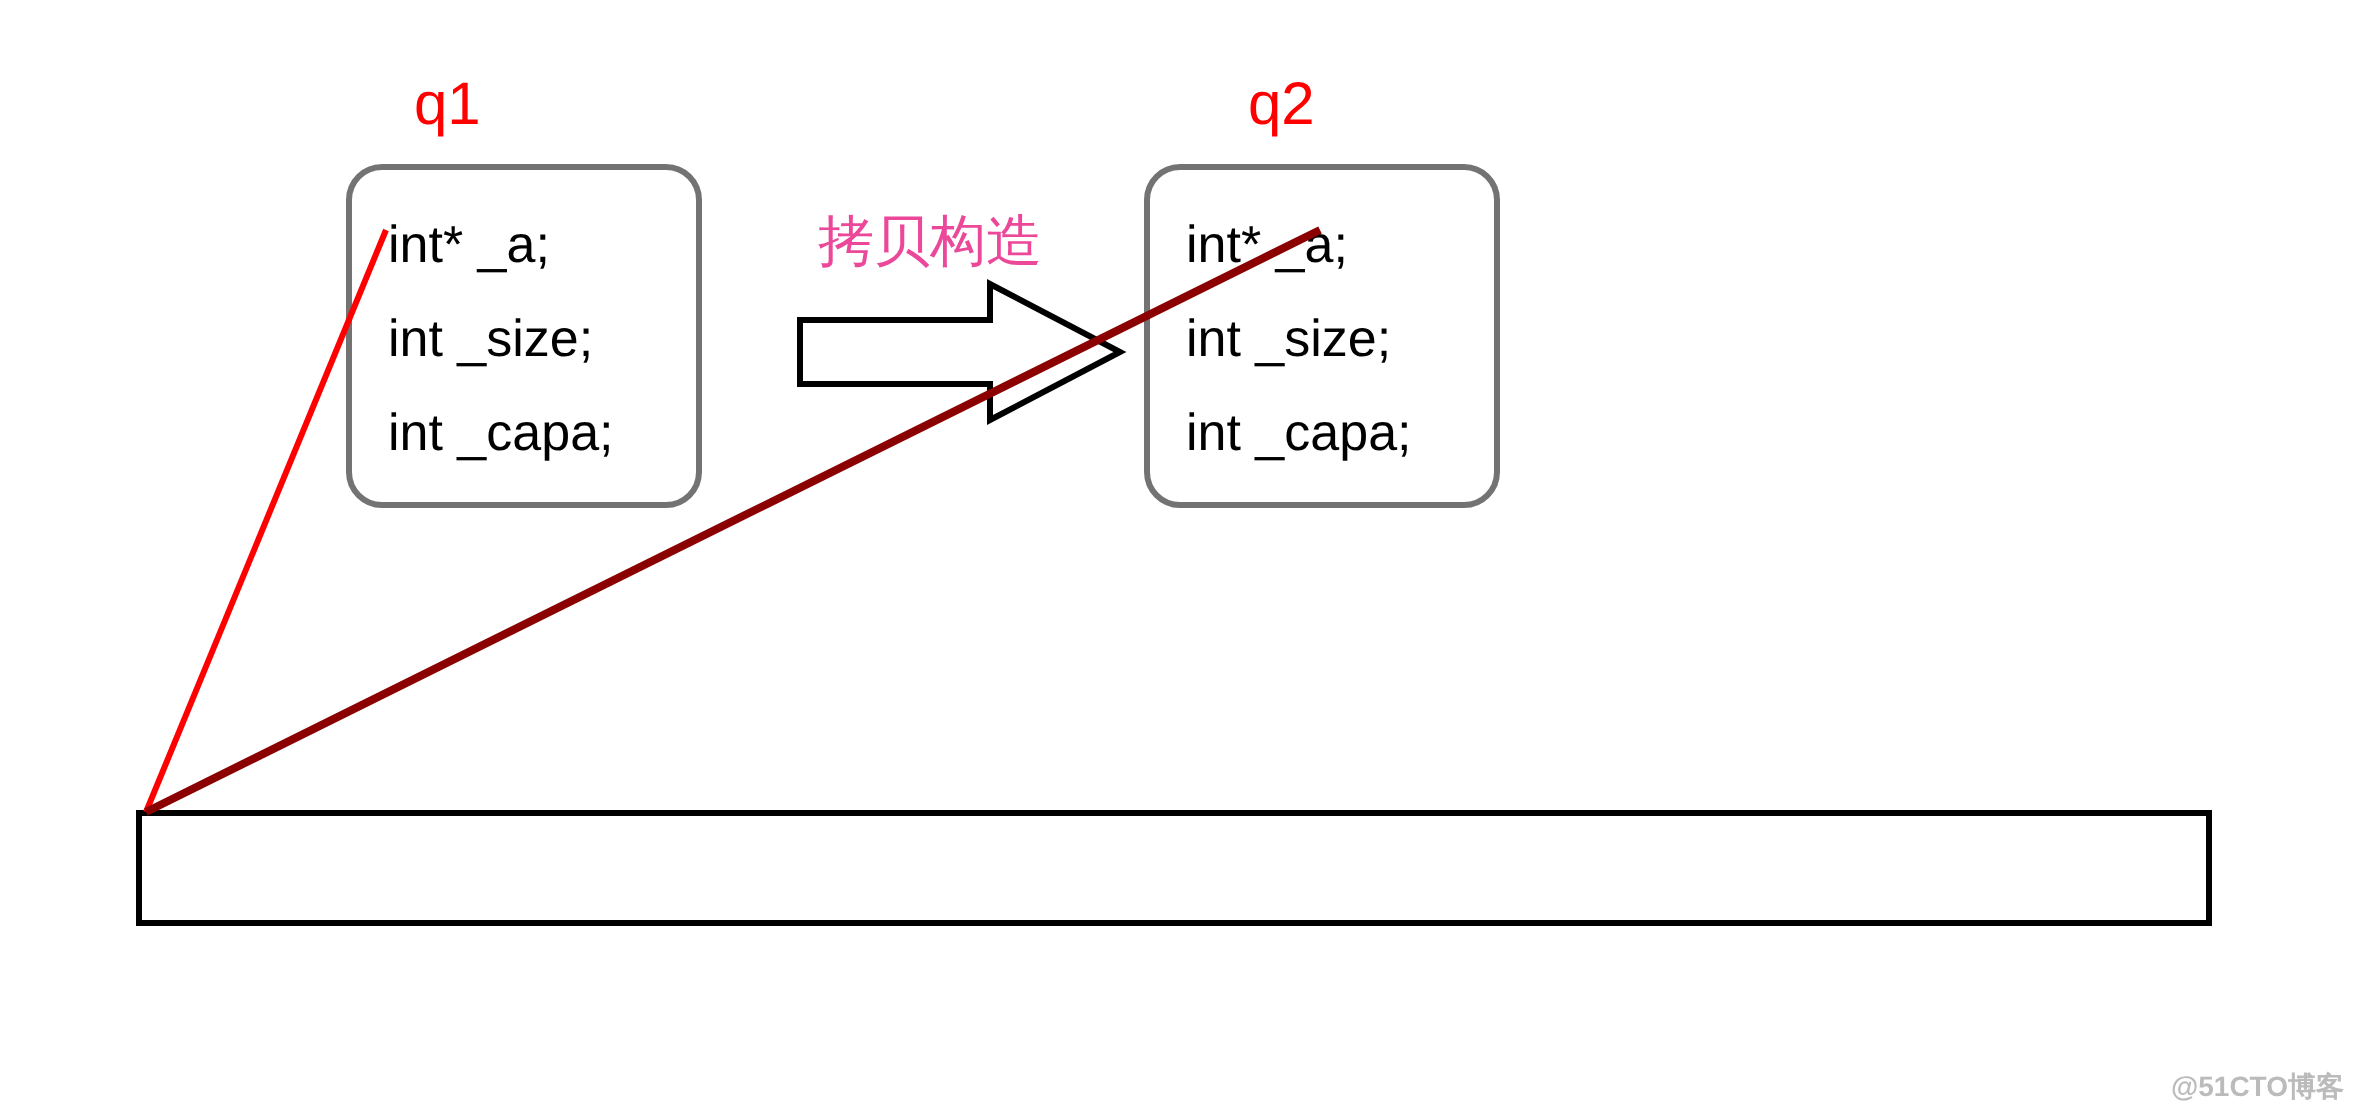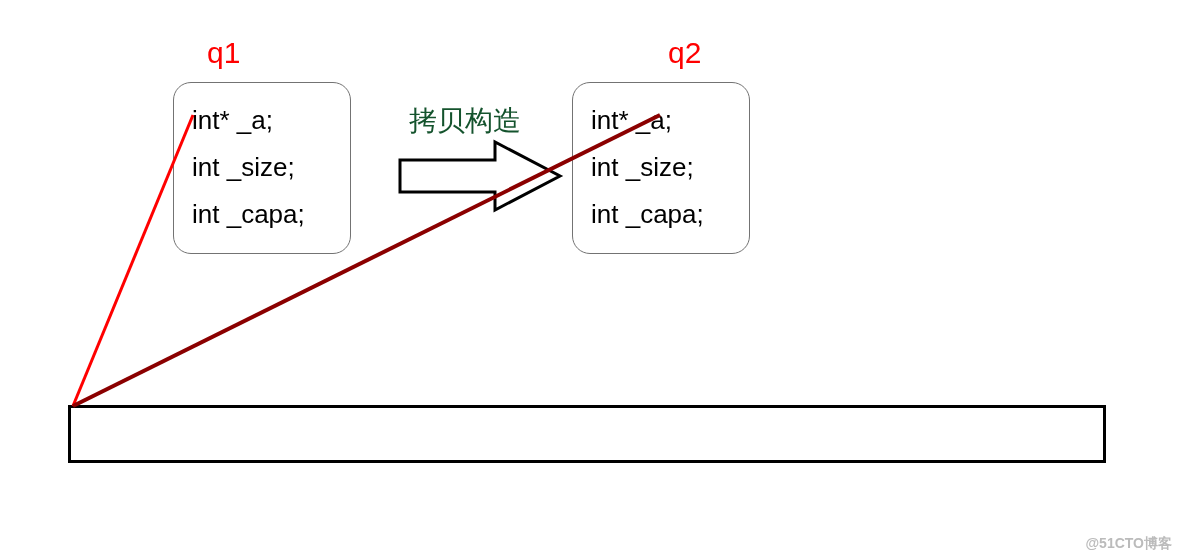--- a/index.html
+++ b/index.html
@@ -14,35 +14,35 @@
       position: relative;
       font-family: "Microsoft YaHei", Arial, sans-serif;
     }
     .label-red {
       position: absolute;
       color: #ff0000;
       font-size: 30px;
     }
     .box {
       position: absolute;
-      border: 1px solid #737373;
+      border: 3px solid #737373;
       border-radius: 18px;
       padding: 14px 18px;
       background: #fff;
     }
     .box-line {
       font-size: 26px;
       color: #000;
       line-height: 1.8;
       white-space: nowrap;
     }
     .arrow-label {
       position: absolute;
       font-size: 28px;
-      color: #14532d;
+      color: #ec4899;
     }
     .memory-bar {
       position: absolute;
       border: 3px solid #000;
       background: #fff;
     }
     .watermark {
       position: absolute;
       right: 12px;
       bottom: 6px;
@@ -55,21 +55,21 @@
       left: 0;
       top: 0;
       pointer-events: none;
     }
   </style>
 </head>
 <body>
 
 <div class="label-red" style="left:207px; top:36px;">q1</div>
 
-<div class="label-red" style="left:668px; top:36px;">q2</div>
+<div class="label-red" style="left:624px; top:36px;">q2</div>
 
 <div class="box" style="left:173px; top:82px; width:178px; height:172px;">
   <div class="box-line">int* _a;</div>
   <div class="box-line">int _size;</div>
   <div class="box-line">int _capa;</div>
 </div>
 
 <div class="arrow-label" style="left:409px; top:102px;">拷贝构造</div>
 
 <svg class="overlay" width="1184" height="559">

